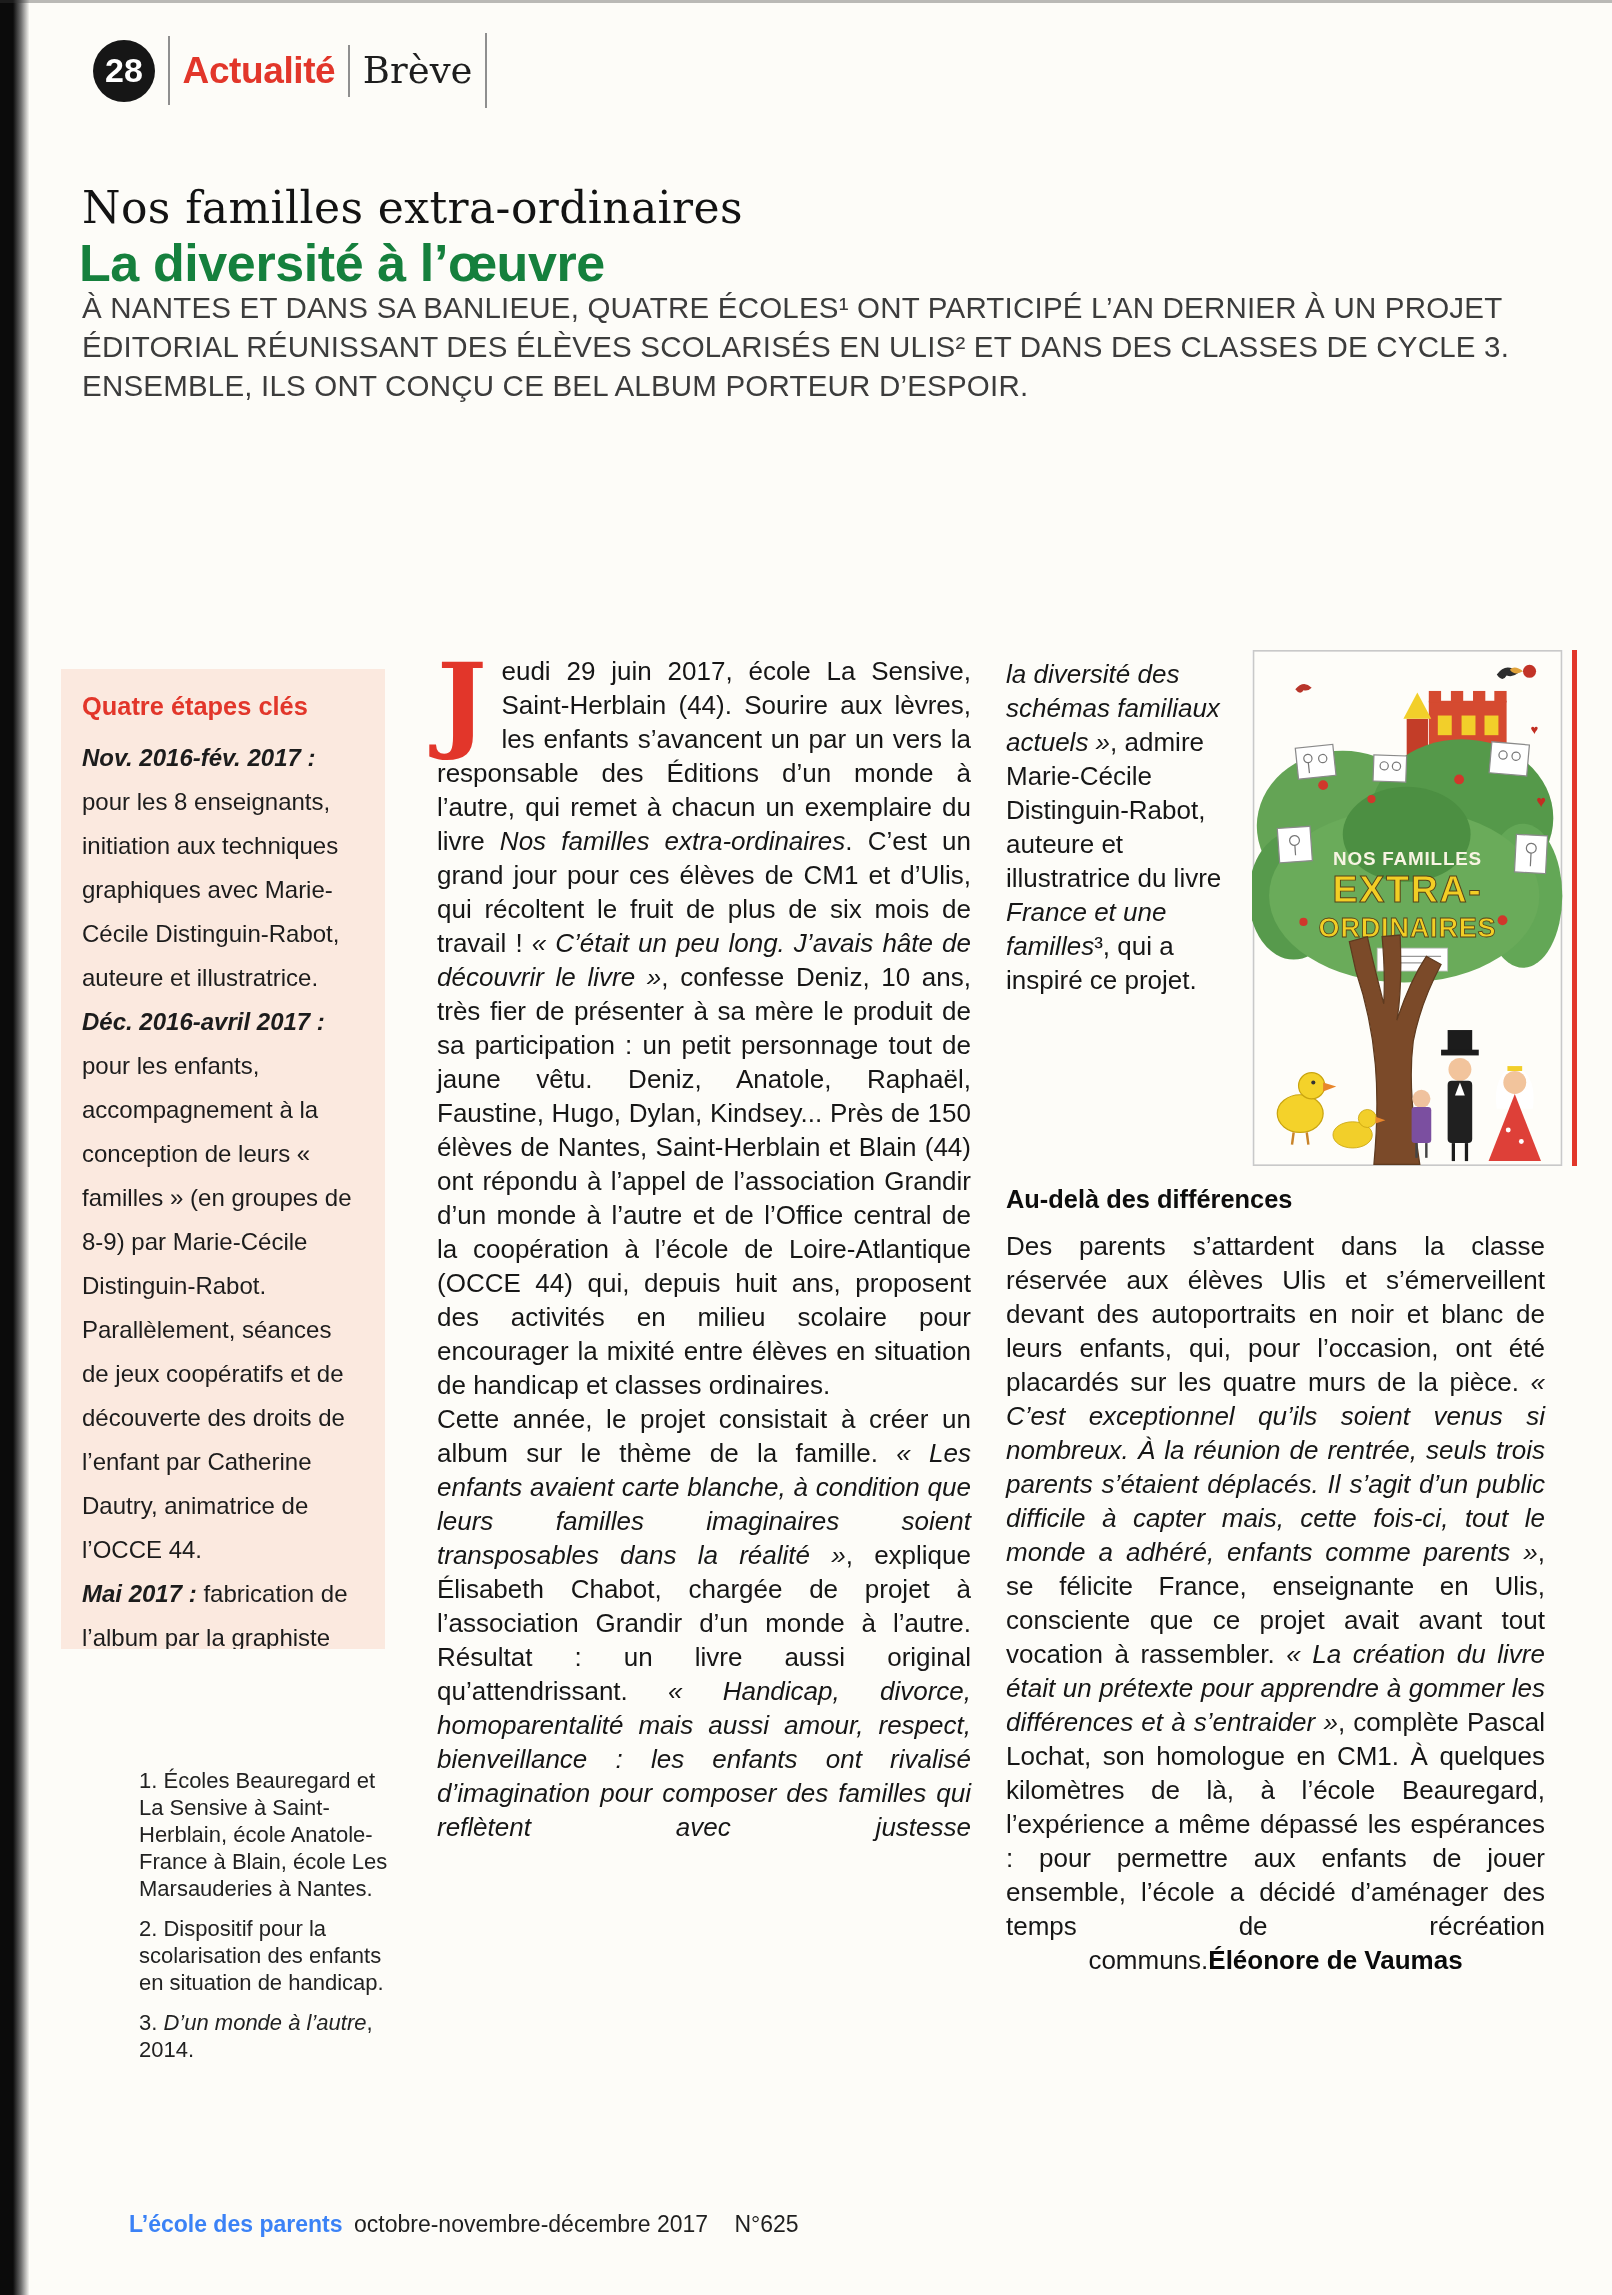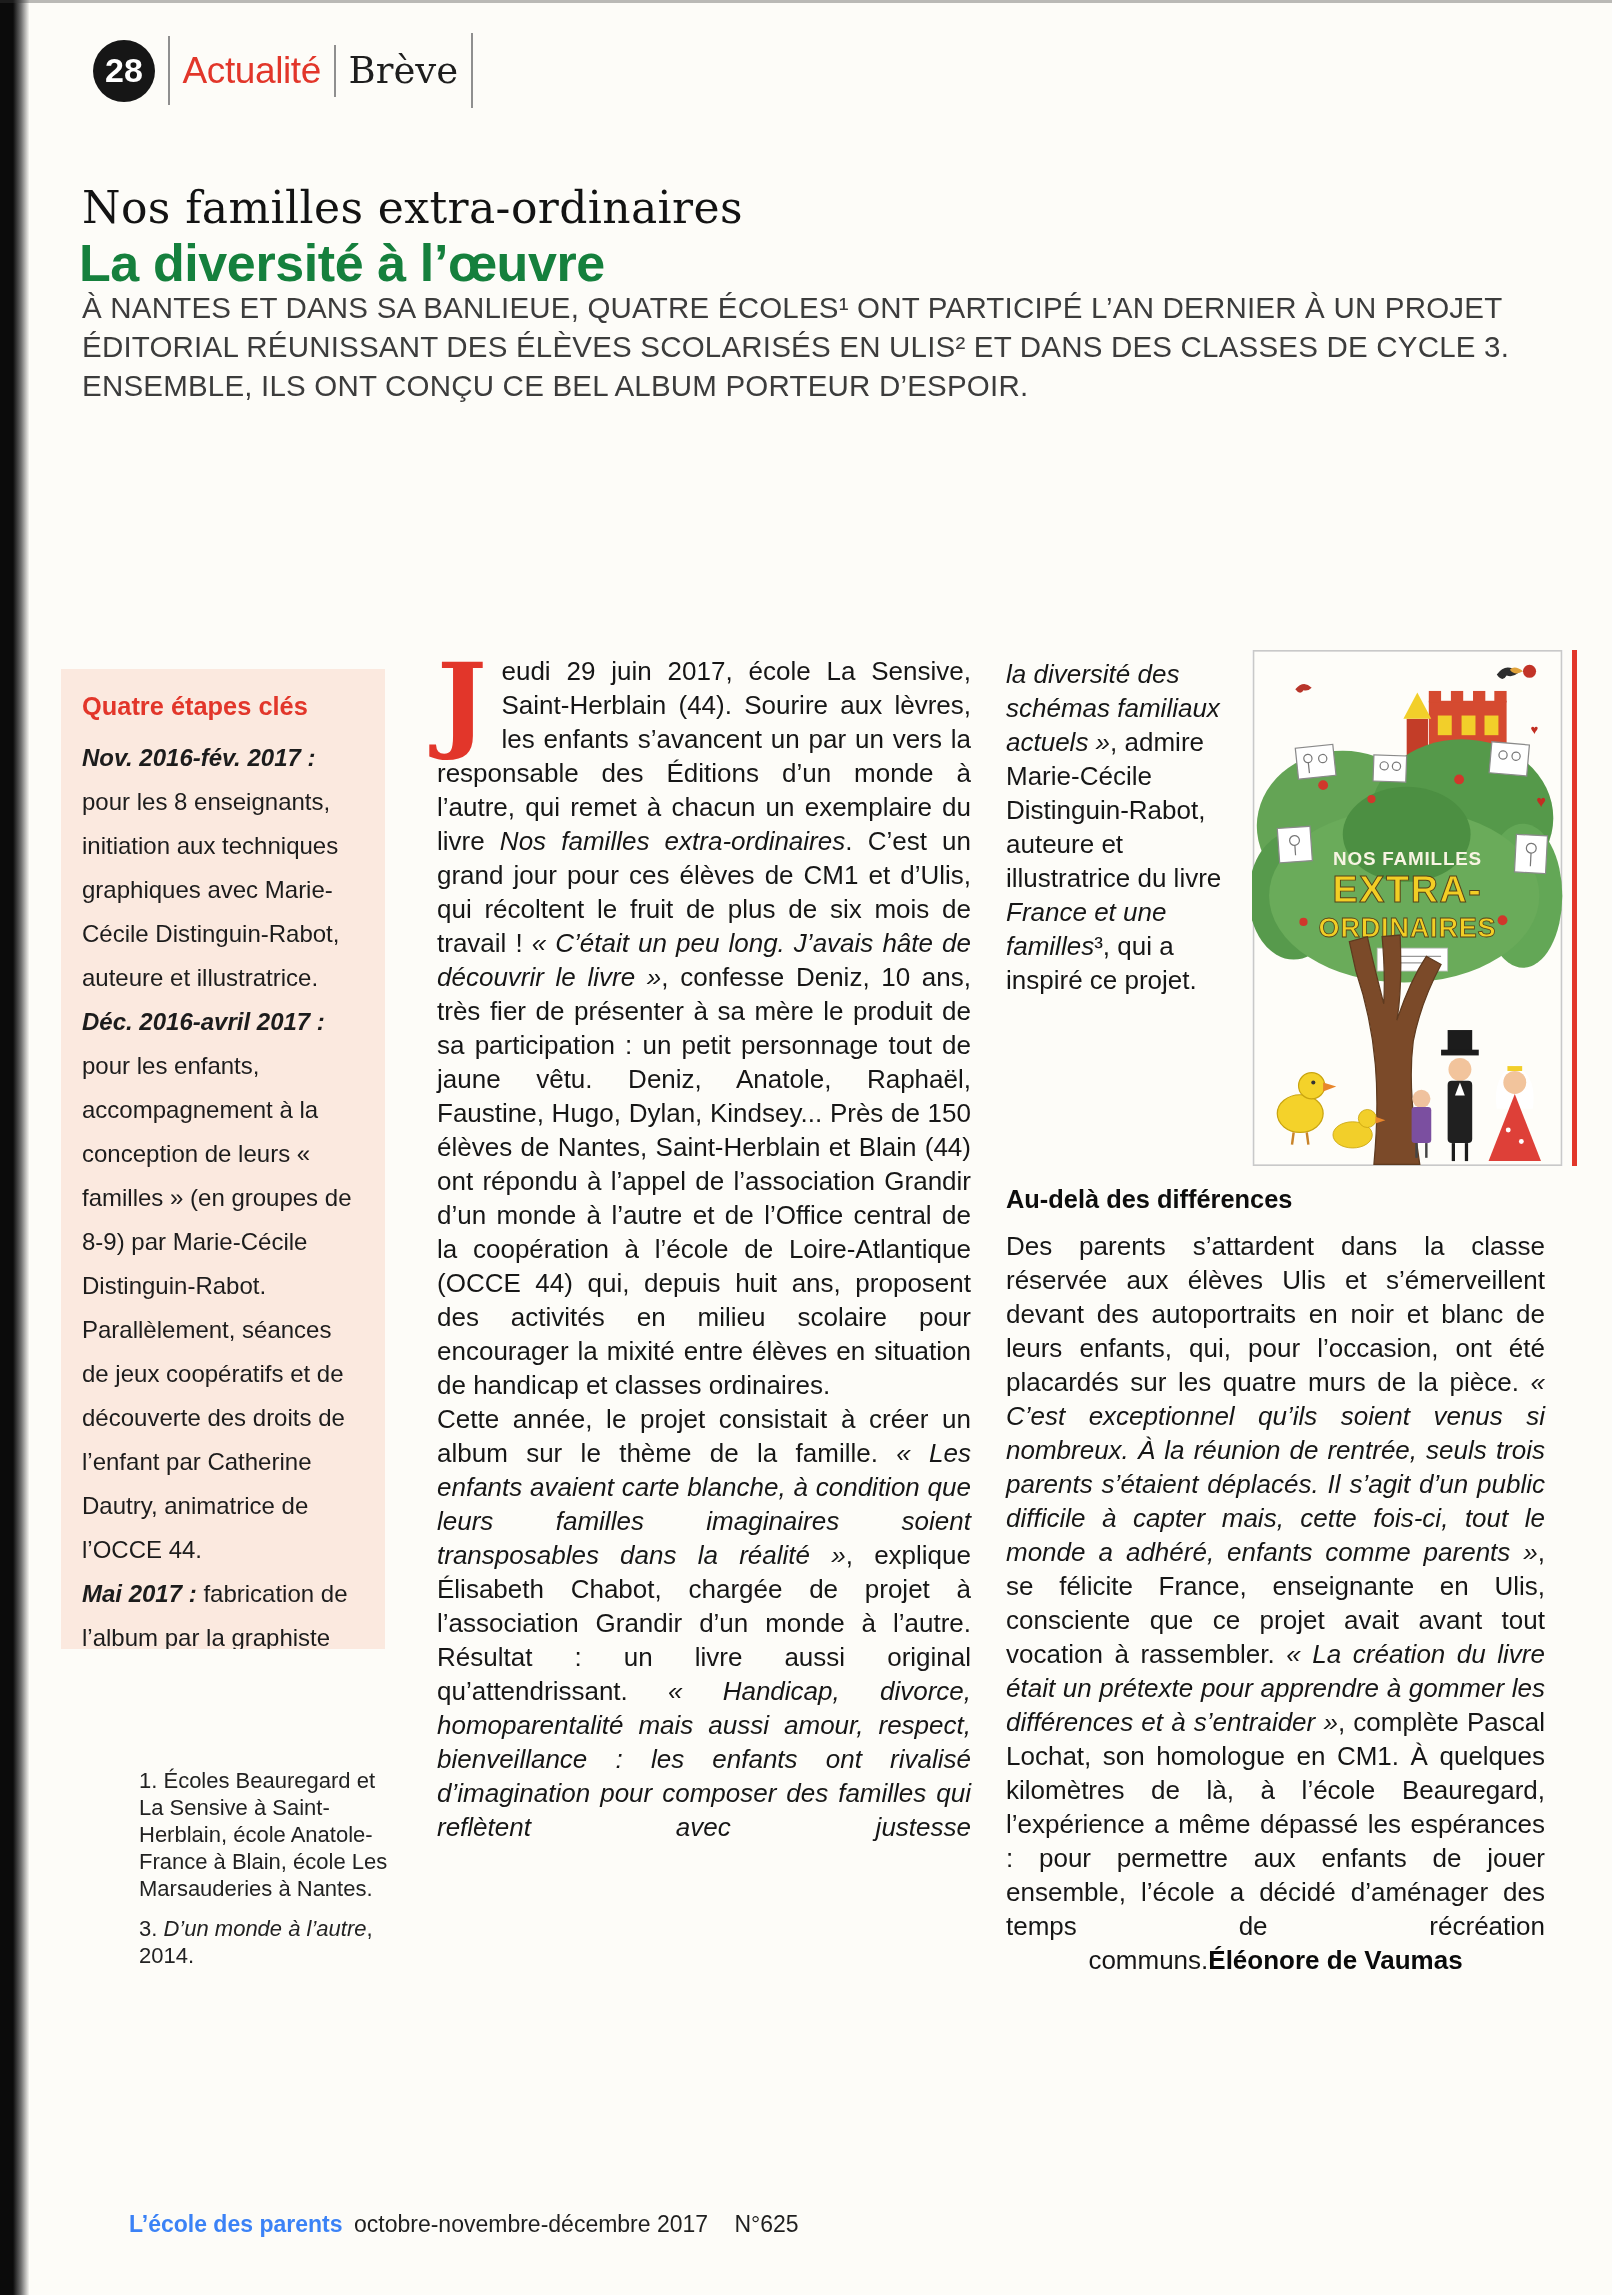--- a/index.html
+++ b/index.html
@@ -11,21 +11,21 @@
   .scan-left { position:absolute; left:0; top:0; width:29.5px; height:100%;
     background:linear-gradient(90deg,#0b0b0b 0px,#0b0b0b 13px,#6f6f6f 21px,rgba(255,255,255,0) 29.5px); z-index:50; }
   .scan-top { position:absolute; left:0; top:0; width:100%; height:2.5px; background:rgba(60,60,60,.35); z-index:50; }
 
   
   .header { position:absolute; left:93px; top:33px; display:flex; align-items:center; gap:13px; height:75px; }
   .page-circle { width:62px; height:62px; border-radius:50%; background:#161616; color:#fff;
     font-size:34px; font-weight:bold; display:flex; align-items:center; justify-content:center; }
   .vr { width:1.6px; background:#8f8f8f; }
   .vr1 { height:69px; } .vr2 { height:52px; } .vr3 { height:75px; }
-  .section-label { color:#e2362a; font-weight:400; font-size:37px; letter-spacing:-0.4px; }
+  .section-label { color:#e2362a; font-weight:700; font-size:37px; letter-spacing:-0.4px; }
   .subsection-label { font-family:"DejaVu Serif", serif; font-size:37px; color:#1e1e1e; }
 
   
   .kicker { position:absolute; left:82px; top:182px; font-family:"DejaVu Serif", serif;
     font-size:44px; color:#131313; letter-spacing:0.4px; }
   .main-title { position:absolute; left:79px; top:233px; font-size:52px; font-weight:800; color:#15803d; letter-spacing:-0.4px; }
   .lede { position:absolute; left:82px; top:288px; width:1475px; font-size:29.5px; line-height:39px;
     color:#3c3c3c; letter-spacing:0.2px; }
 
   
@@ -88,20 +88,21 @@
   <div class="sidebar">
     <div class="sidebar-title">Quatre étapes clés</div>
     <div class="sidebar-step"><span class="step-date">Nov. 2016-fév. 2017 : </span><span>pour les 8 enseignants, initiation aux techniques graphiques avec Marie-Cécile Distinguin-Rabot, auteure et illustratrice.</span></div>
     <div class="sidebar-step"><span class="step-date">Déc. 2016-avril 2017 : </span><span>pour les enfants, accompagnement à la conception de leurs « familles » (en groupes de 8-9) par Marie-Cécile Distinguin-Rabot. Parallèlement, séances de jeux coopératifs et de découverte des droits de l’enfant par Catherine Dautry, animatrice de l’OCCE 44.</span></div>
     <div class="sidebar-step"><span class="step-date">Mai 2017 : </span><span>fabrication de l’album par la graphiste Emmanuelle Houssais, puis impression.</span></div>
     <div class="sidebar-step"><span class="step-date">23 juin-6 juillet 2017 : </span><span>remise du livre dans les quatre écoles participantes.</span></div>
   </div>
 
   <div class="footnotes">
     <div class="footnote"><span>1. Écoles Beauregard et La Sensive à Saint-Herblain, école Anatole-France à Blain, école Les Marsauderies à Nantes.</span></div>
+    <div class="footnote"><span>2. Dispositif pour la scolarisation des enfants en situation de handicap.</span></div>
     <div class="footnote"><span>3. </span><span class="it">D’un monde à l’autre</span><span>, 2014.</span></div>
   </div>
 
   <div class="col-mid">
     <p><span class="dropcap">J</span><span><span>eudi 29 juin 2017, école La Sensive, Saint-Herblain (44). Sourire aux lèvres, les enfants s’avancent un par un vers la responsable des Éditions d’un monde à l’autre, qui remet à chacun un exemplaire du livre </span><span class="it">Nos familles extra-ordinaires</span><span>. C’est un grand jour pour ces élèves de CM1 et d’Ulis, qui récoltent le fruit de plus de six mois de travail ! </span><span class="it">« C’était un peu long. J’avais hâte de découvrir le livre »</span><span>, confesse Deniz, 10 ans, très fier de présenter à sa mère le produit de sa participation : un petit personnage tout de jaune vêtu. Deniz, Anatole, Raphaël, Faustine, Hugo, Dylan, Kindsey... Près de 150 élèves de Nantes, Saint-Herblain et Blain (44) ont répondu à l’appel de l’association Grandir d’un monde à l’autre et de l’Office central de la coopération à l’école de Loire-Atlantique (OCCE 44) qui, depuis huit ans, proposent des activités en milieu scolaire pour encourager la mixité entre élèves en situation de handicap et classes ordinaires.</span></span></p>
     <p class="p2"><span>Cette année, le projet consistait à créer un album sur le thème de la famille. </span><span class="it">« Les enfants avaient carte blanche, à condition que leurs familles imaginaires soient transposables dans la réalité »</span><span>, explique Élisabeth Chabot, chargée de projet à l’association Grandir d’un monde à l’autre. Résultat : un livre aussi original qu’attendrissant. </span><span class="it">« Handicap, divorce, homoparentalité mais aussi amour, respect, bienveillance : les enfants ont rivalisé d’imagination pour composer des familles qui reflètent avec justesse</span></p>
   </div>
 
   <div class="col-right-top"><span class="it">la diversité des schémas familiaux actuels »</span><span>, admire Marie-Cécile Distinguin-Rabot, auteure et illustratrice du livre </span><span class="it">France et une familles</span><span>³, qui a inspiré ce projet.</span></div>
 

